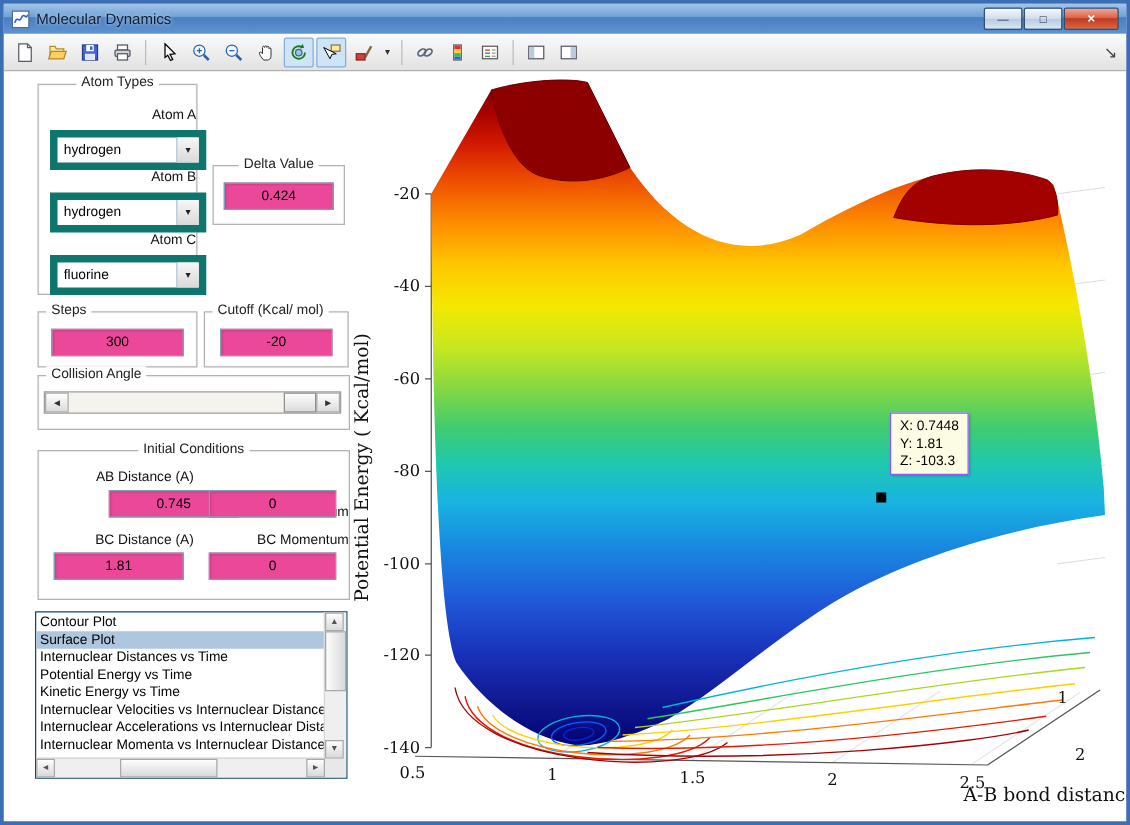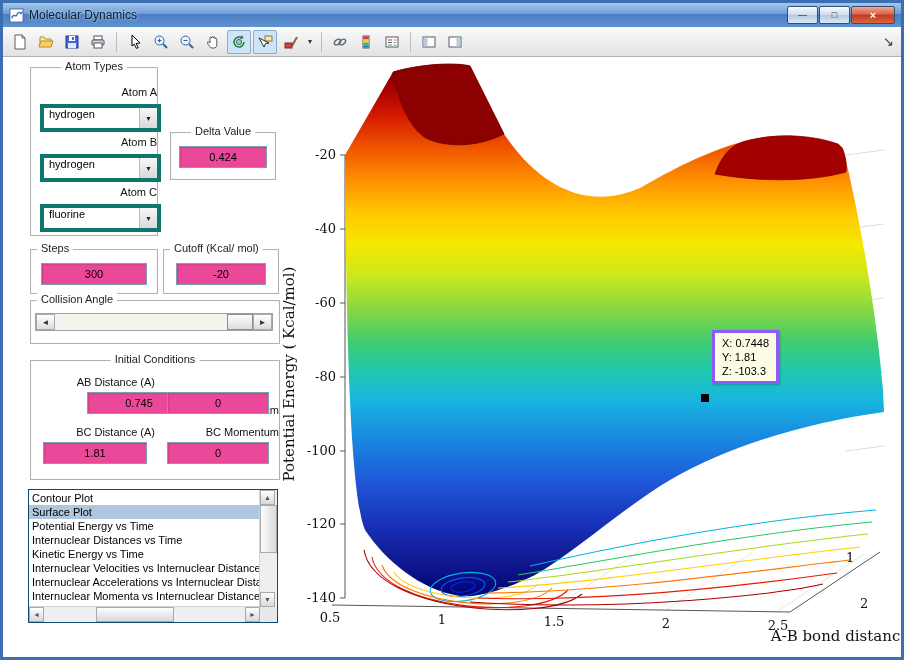--- a/index.html
+++ b/index.html
@@ -22,21 +22,21 @@
   .dock-arrow{margin-left:auto;font-size:13px;color:#444;padding-right:2px;}
   
   .panel{position:absolute;border:1px solid #b2b2b2;box-shadow:inset 0 0 0 1px #fafafa;background:#fff;}
   .ptitle{position:absolute;top:-8px;background:#fff;padding:0 4px;font-size:11px;color:#222;white-space:nowrap;}
   .ptitle.center{left:50%;transform:translateX(-50%);}
   .ptitle.left{left:6px;}
   .lbl{position:absolute;font-size:11px;color:#111;white-space:nowrap;}
   .lbl.ctr{text-align:right;}
   .field{position:absolute;background:#ec4899;border:1px solid #7f9db9;box-shadow:inset 1px 1px 2px rgba(0,0,0,.14);
     font-size:11px;display:flex;align-items:center;justify-content:center;color:#000;}
-  .select{position:absolute;background:#fff;border:4px solid #0f766e;display:flex;align-items:flex-start;font-size:11px;padding-left:5px;color:#000;}
+  .select{position:absolute;background:#fff;border:6px solid #0f766e;display:flex;align-items:center;font-size:11px;padding-left:5px;color:#000;}
   .sarrow{margin-left:auto;width:17px;align-self:stretch;display:flex;align-items:center;justify-content:center;
     background:linear-gradient(#f7f7f7,#d9d9d9);border-left:1px solid #a9c0d4;font-size:7px;color:#222;}
   .btn{position:absolute;background:linear-gradient(#fdfdfd,#ebebeb 45%,#d9d9d9);border:1px solid #8e8e8e;border-radius:4px;
     font-size:11px;display:flex;align-items:center;justify-content:center;color:#000;}
   .radio-row{position:absolute;display:flex;align-items:center;gap:5px;}
   .radio{width:12px;height:12px;border:1px solid #7d8a96;border-radius:50%;background:#fff;position:relative;box-sizing:border-box;}
   .radio.on::after{content:"";position:absolute;left:2px;top:2px;right:2px;bottom:2px;border-radius:50%;background:#2f5fbf;}
   .radio-lbl{font-size:11px;color:#111;}
   .slider{position:absolute;display:flex;border:1px solid #a0a0a0;background:#f4f3ee;box-sizing:border-box;}
   .sl-arrow{width:17px;display:flex;align-items:center;justify-content:center;font-size:8px;color:#333;
@@ -52,21 +52,21 @@
   .hscroll{position:absolute;left:0;right:17px;bottom:0;height:15px;background:#efefef;border-top:1px solid #d5d5d5;display:flex;}
   .scroll-btn{flex:none;width:15px;height:15px;display:flex;align-items:center;justify-content:center;font-size:7px;color:#555;
     background:linear-gradient(#fdfdfd,#d9d9d9);border:1px solid #a9a9a9;box-sizing:border-box;}
   .vthumb{height:48px;margin:0;background:linear-gradient(90deg,#fdfdfd,#dadada);border:1px solid #a9a9a9;box-sizing:border-box;}
   .hthumb{width:78px;margin-left:52px;background:linear-gradient(#fdfdfd,#dadada);border:1px solid #a9a9a9;box-sizing:border-box;}
   .scorner{position:absolute;right:0;bottom:0;width:17px;height:15px;background:#e8e8e8;}
   
   .plotwrap{position:absolute;left:287px;top:57px;width:614px;height:600px;}
   .ylabel{position:absolute;left:136px;top:362px;width:300px;text-align:center;transform:rotate(-90deg);
     font-family:"DejaVu Serif",serif;font-size:15px;color:#111;pointer-events:none;}
-  .datatip{position:absolute;left:709px;top:327px;background:#fcfbe3;border:3px solid #8b5cf6;padding:3px 7px;
+  .datatip{position:absolute;left:709px;top:327px;background:#fcfbe3;border:1px solid #8b5cf6;padding:3px 7px;
     font-size:11px;line-height:14px;color:#000;white-space:nowrap;box-shadow:1px 1px 2px rgba(0,0,0,.25);}
   text.tick{font-family:"DejaVu Serif",serif;font-size:13px;fill:#111;}
   text.axlabel{font-family:"DejaVu Serif",serif;font-size:15px;fill:#111;}
 </style>
 </head>
 <body>
 
 <div class="window">
 
   <div class="titlebar">
@@ -256,22 +256,22 @@
     <span class="lbl ctr" style="left:0;width:124px;top:65px;">BC Distance (A)</span>
     <span class="lbl ctr" style="left:124px;width:124px;top:65px;">BC Momentum</span>
     <div class="field" style="left:12px;top:81px;width:102px;height:20px;">1.81</div>
     <div class="field" style="left:136px;top:81px;width:100px;height:20px;">0</div>
   </div>
 
   <div class="listbox" style="left:25px;top:486px;width:250px;height:134px;">
     <div class="lb-items">
       <div class="lb-item">Contour Plot</div>
       <div class="lb-item sel">Surface Plot</div>
+      <div class="lb-item">Internuclear Distances vs Time</div>
       <div class="lb-item">Potential Energy vs Time</div>
-      <div class="lb-item">Internuclear Distances vs Time</div>
       <div class="lb-item">Kinetic Energy vs Time</div>
       <div class="lb-item">Internuclear Velocities vs Internuclear Distance</div>
       <div class="lb-item">Internuclear Accelerations vs Internuclear Distance</div>
       <div class="lb-item">Internuclear Momenta vs Internuclear Distance</div>
     </div>
     <div class="vscroll">
       <span class="scroll-btn">▲</span>
       <span class="vthumb"></span>
       <span style="flex:1"></span>
       <span class="scroll-btn">▼</span>

